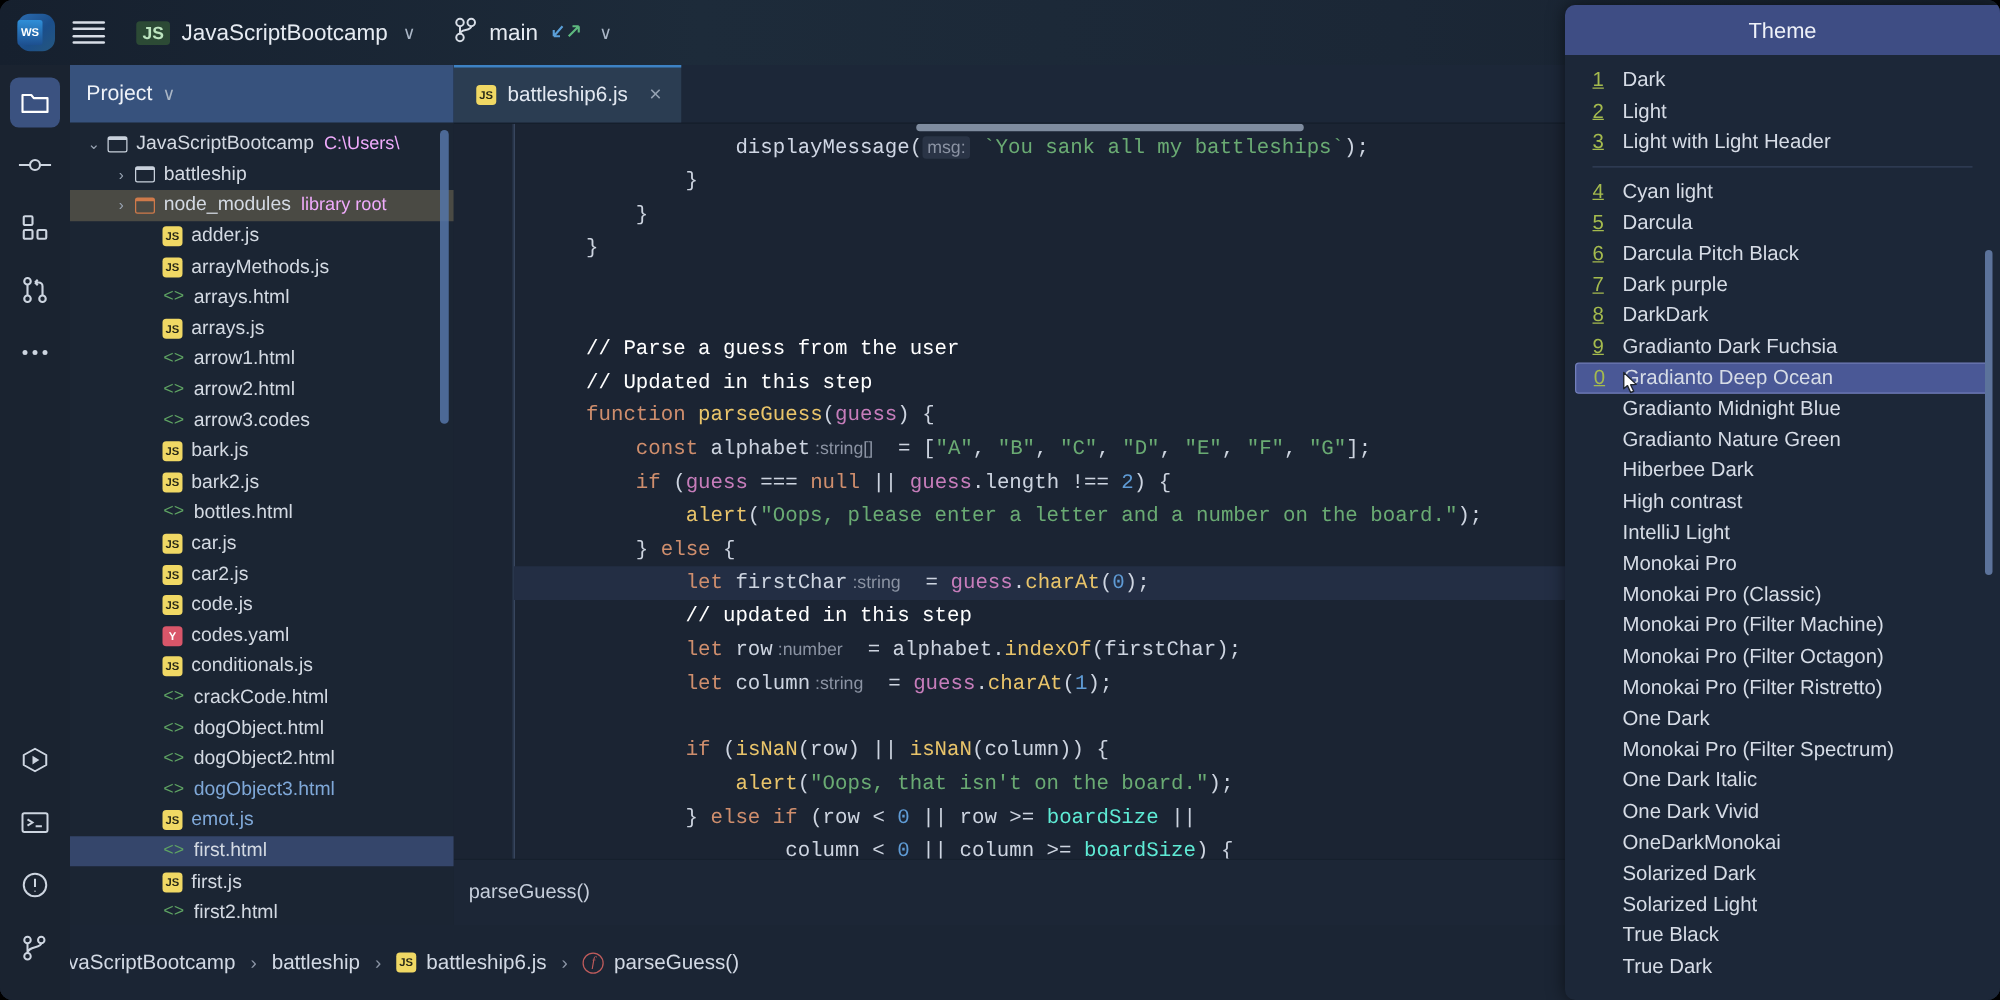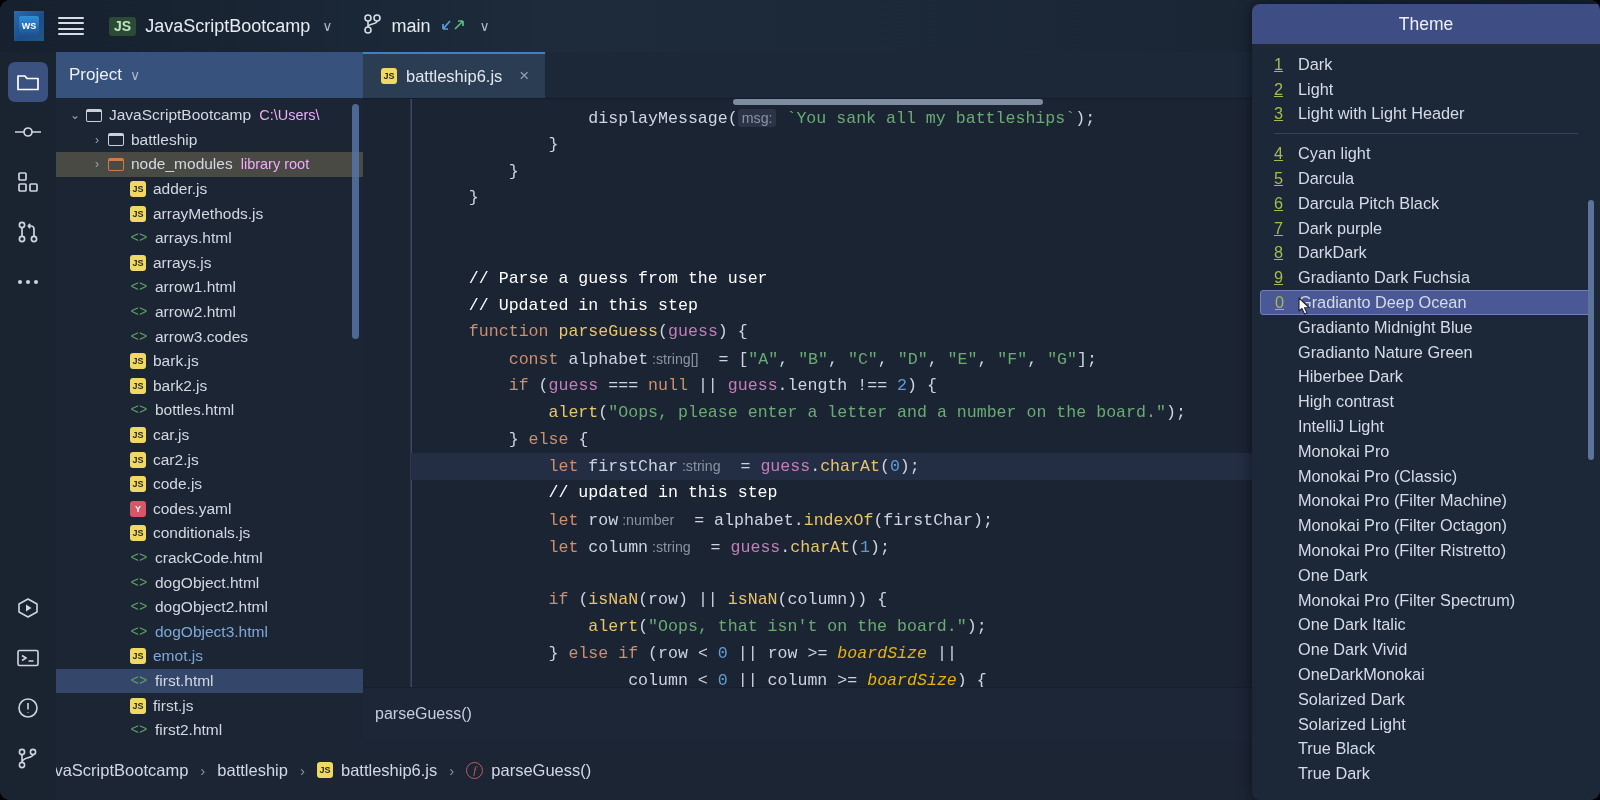--- a/index.html
+++ b/index.html
@@ -22,23 +22,23 @@
     position: absolute; top: 0; left: 0;
     width: 1600px; height: 52px;
     background: linear-gradient(90deg,#16202e 0%, #1d2b3a 35%, #1b2736 70%, #18222f 100%);
     display: flex; align-items: center;
     padding-left: 10px;
     z-index: 5;
   }
   .tb-logo {
     width: 30px; height: 30px;
     margin-left: 4px; margin-right: 14px;
-    border-radius: 0;
+    border-radius: 10px;
     background: linear-gradient(135deg,#2b6cb0,#1b4e8a 55%,#25577f);
-    display:flex;align-items:center;justify-content:center;
+    display:flex;align-items:center;justify-content:flex-start;
     position: relative;
   }
   .tb-logo .ws {
     font-family: "Liberation Sans", sans-serif;
     font-size: 9px; font-weight: bold; color: #ffffff;
     line-height: 1;
     background: linear-gradient(180deg,#2f8fd8,#1d4f8f);
     width: 20px; height: 20px; border-radius: 2px;
     display:flex; align-items:center; justify-content:center;
   }
@@ -183,21 +183,21 @@
   .cm  { color:#ffffff; }
   .kw  { color:#cf8e6d; }
   .fn  { color:#e9c46a; }
   .fnb { color:#cfd6e4; }
   .str { color:#6aab73; }
   .num { color:#5f9bd5; }
   .par { color:#c77dbb; }
   .id  { color:#cdd4e0; }
   .hint{ color:#8b93a3; font-size:14.2px; font-family:"Liberation Sans",sans-serif; }
   .hintbg { background:#2a3446; border-radius:3px; padding:1px 4px; color:#8b93a3; font-size:14.2px; font-family:"Liberation Sans",sans-serif;}
-  .ital { color:#eab308; font-style: italic; }
+  .ital { color:#5eead4; }
 
   .code-scroll-v {
     position:absolute; right:3px; top:6px; width:7px; height:300px;
     background:#4a5a74; border-radius:4px; opacity:.75;
   }
   .code-scroll-h {
     position:absolute; left: 370px; top: 0px; height:6px; width: 310px;
     background:#8b98ab; border-radius:3px; opacity:.9;
   }
 

